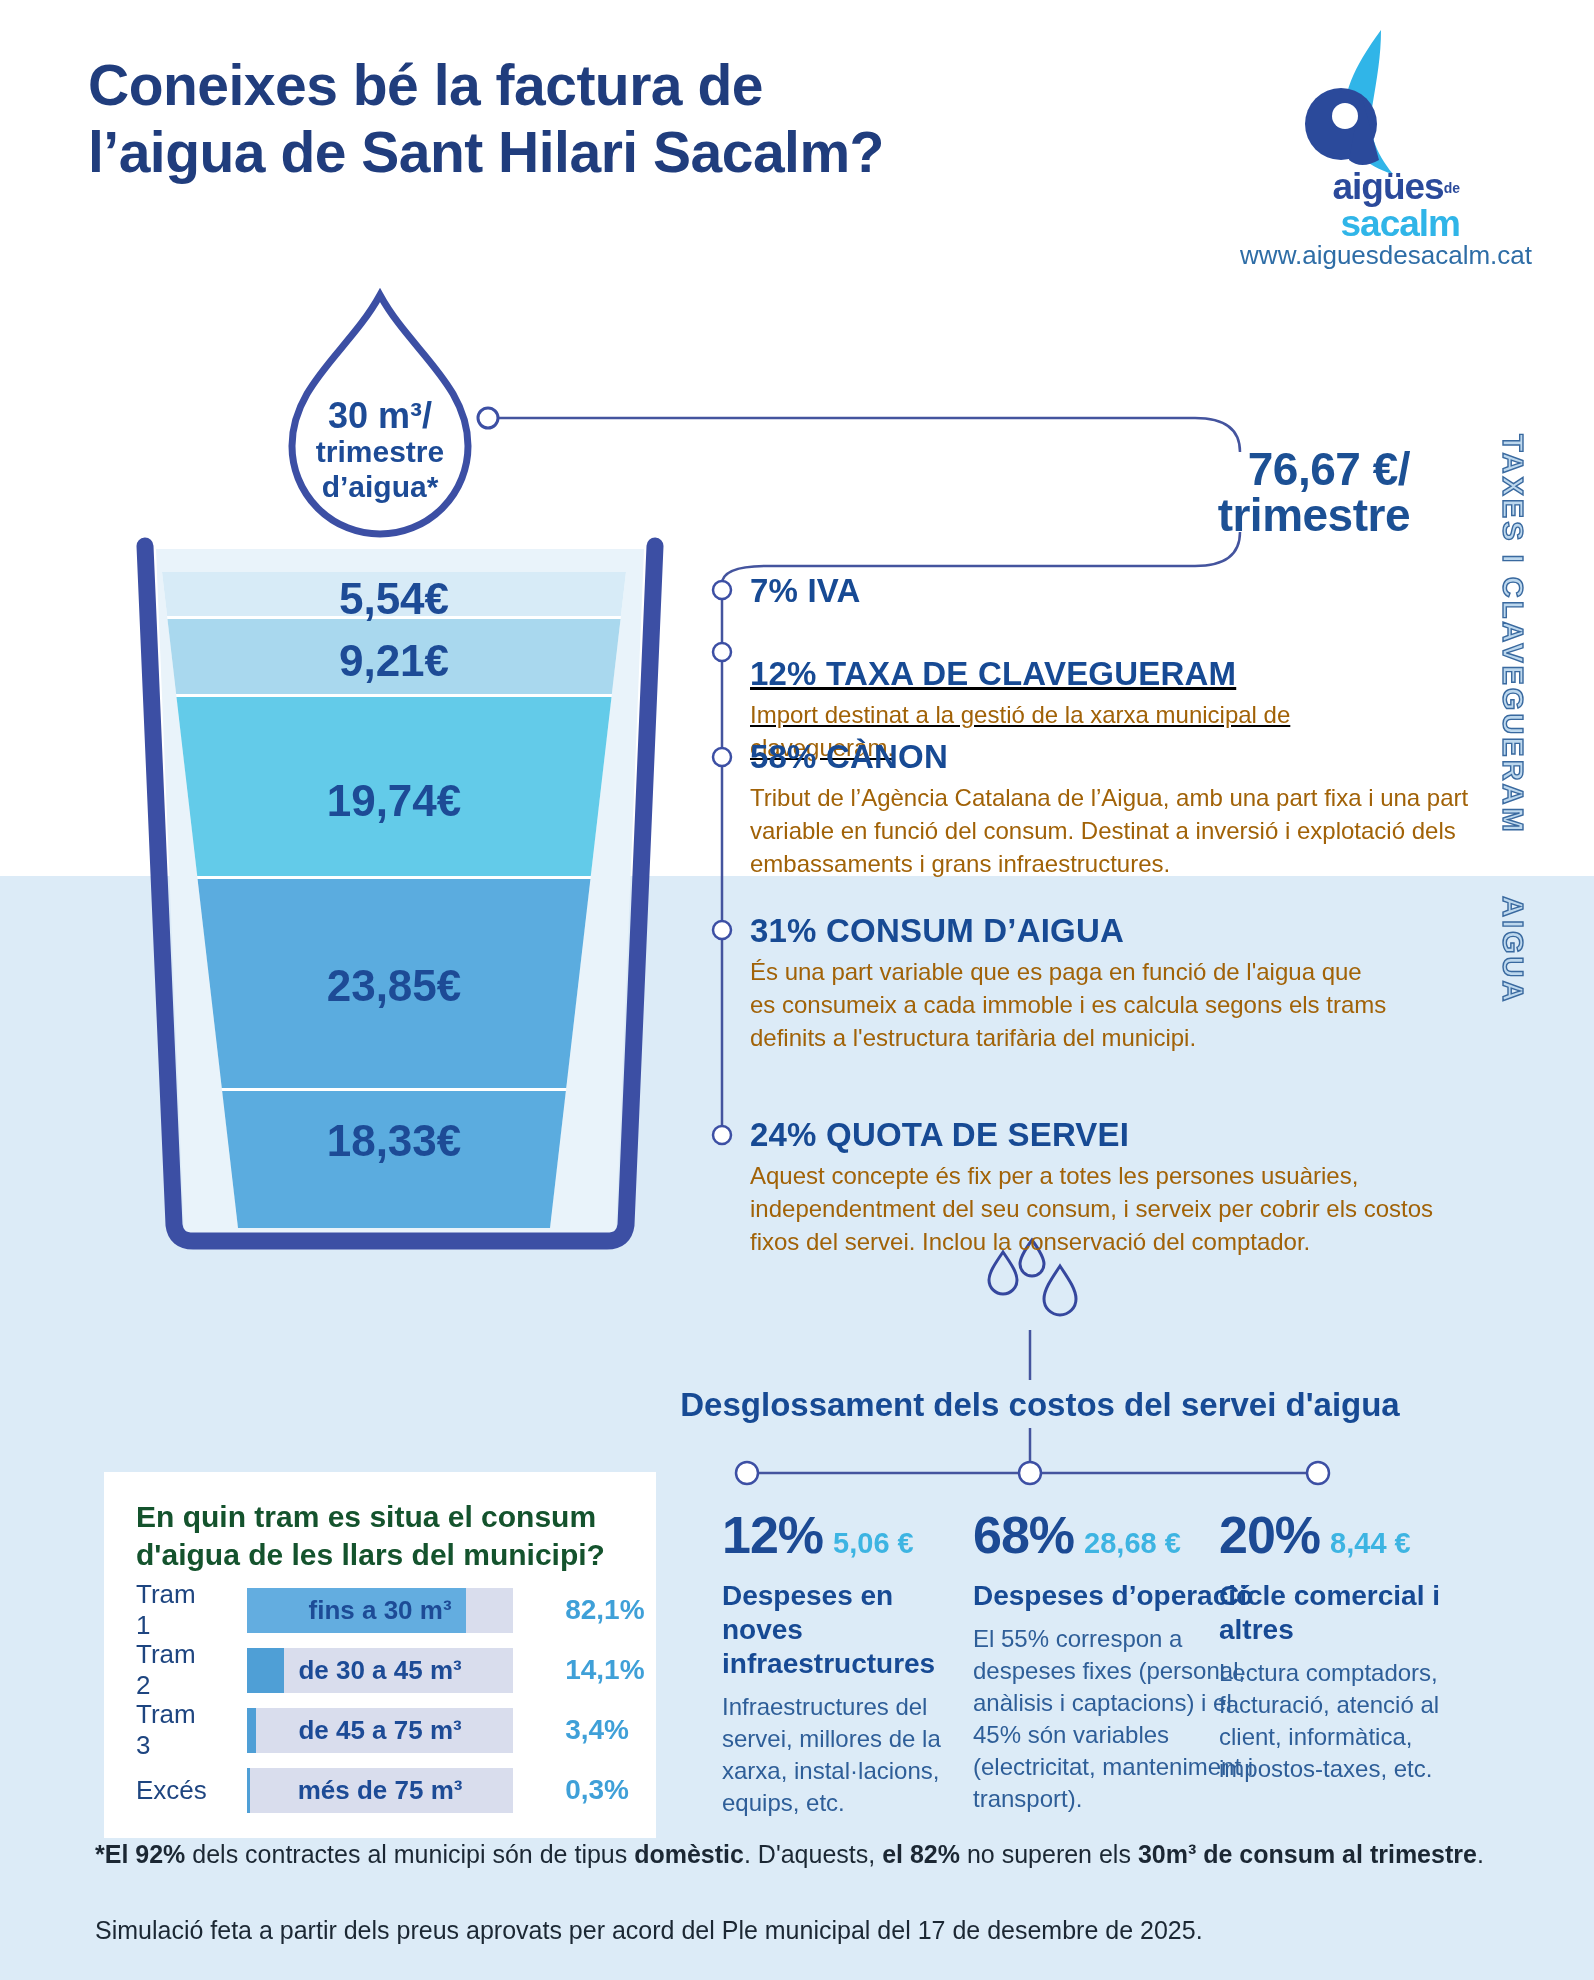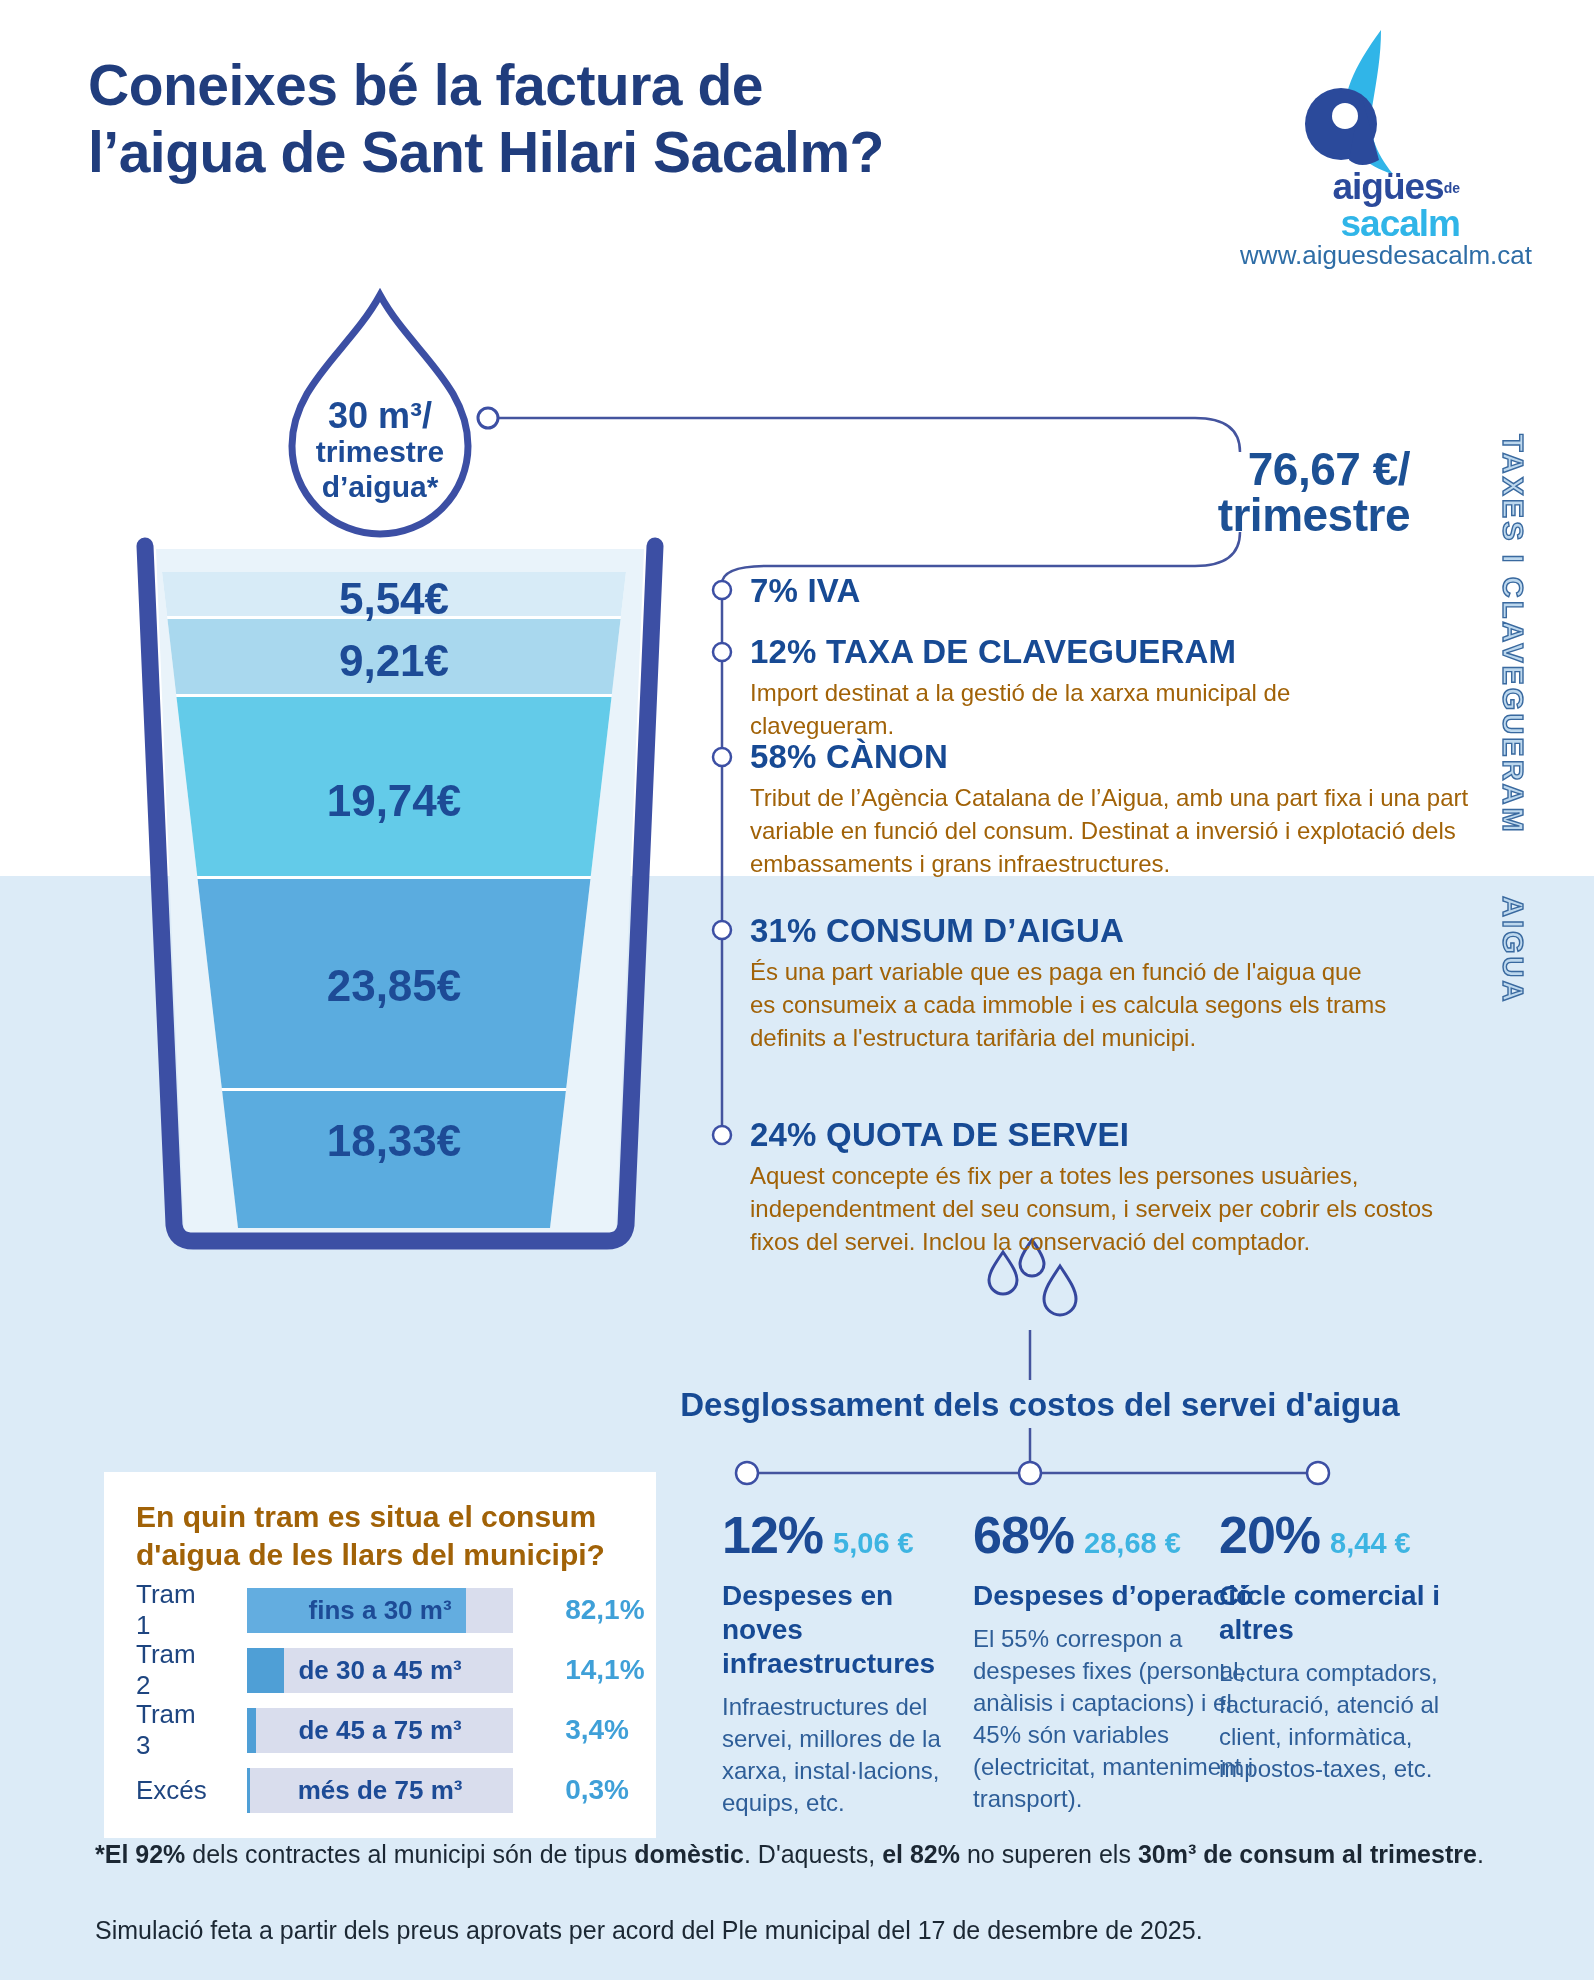--- a/index.html
+++ b/index.html
@@ -24,36 +24,36 @@
          font-size:46px;line-height:46px;letter-spacing:-0.5px;}
   
   .vlabel{writing-mode:vertical-rl;text-orientation:mixed;font-weight:800;font-size:29px;
           letter-spacing:3px;color:#bdd8ee;-webkit-text-stroke:1.4px #39699f;}
   .vlabel.taxes{left:1496px;top:434px;height:430px;}
   .vlabel.aigua{left:1496px;top:896px;height:120px;}
   
   .item{left:750px;}
   .item-title{font-size:33px;line-height:38px;font-weight:800;color:#174a94;letter-spacing:0.2px;}
   .item-body{margin-top:5px;font-size:24px;line-height:33px;color:#a16207;}
-  .i0{top:572px;width:700px;} .i1{top:633px;width:600px;} .i2{top:738px;width:740px;}
+  .i0{top:572px;width:700px;} .i1{top:655px;width:600px;text-decoration:underline;} .i2{top:738px;width:740px;}
   .i3{top:912px;width:640px;} .i4{top:1116px;width:720px;}
   
   .desg-title{left:630px;top:1386px;width:820px;text-align:center;font-size:33px;font-weight:800;
               color:#174a94;}
   .col{top:1505px;}
   .col1{left:722px;width:240px;} .col2{left:973px;width:285px;} .col3{left:1219px;width:255px;}
   .col-pct-row{display:flex;align-items:baseline;gap:10px;}
   .col-pct{font-size:52px;font-weight:800;color:#1c4a94;letter-spacing:-1px;}
   .col-amount{font-size:29px;font-weight:700;color:#3db4e2;}
   .col-heading{margin-top:14px;font-size:28px;line-height:34px;font-weight:800;color:#174a94;}
   .col-body{margin-top:10px;font-size:24px;line-height:32px;color:#2e5e98;}
   
   .card{left:104px;top:1472px;width:552px;height:366px;background:#ffffff;}
   .card-title{position:absolute;left:32px;top:26px;width:495px;font-size:30px;line-height:38px;
-              font-weight:800;color:#a16207;}
+              font-weight:800;color:#14532d;}
   .rows{position:absolute;left:32px;top:112px;width:514px;}
   .trow{display:flex;align-items:center;height:52px;margin-bottom:8px;gap:38px;}
   .trow-label{width:86px;font-size:26px;color:#1e4580;}
   .tbar{position:relative;width:314px;height:45px;background:#d9dded;overflow:hidden;}
   .tbar-fill{position:absolute;left:0;top:0;height:100%;}
   .tbar-range{position:absolute;left:0;top:0;width:100%;height:100%;display:flex;
               align-items:center;justify-content:center;font-size:26px;font-weight:700;color:#1d4b96;}
   .trow-pct{width:100px;text-align:left;padding-left:14px;font-size:28px;font-weight:800;color:#3fa0d8;}
   
   .foot{left:95px;width:1460px;font-size:25px;color:#1b2733;white-space:nowrap;}

